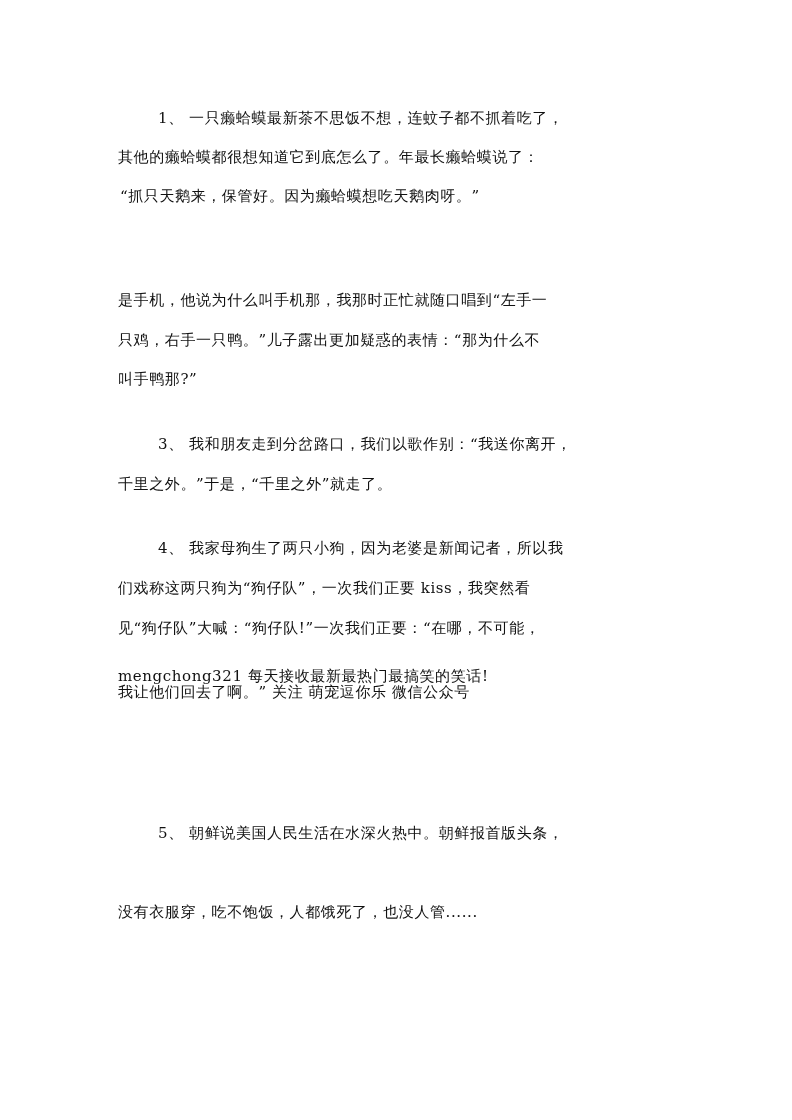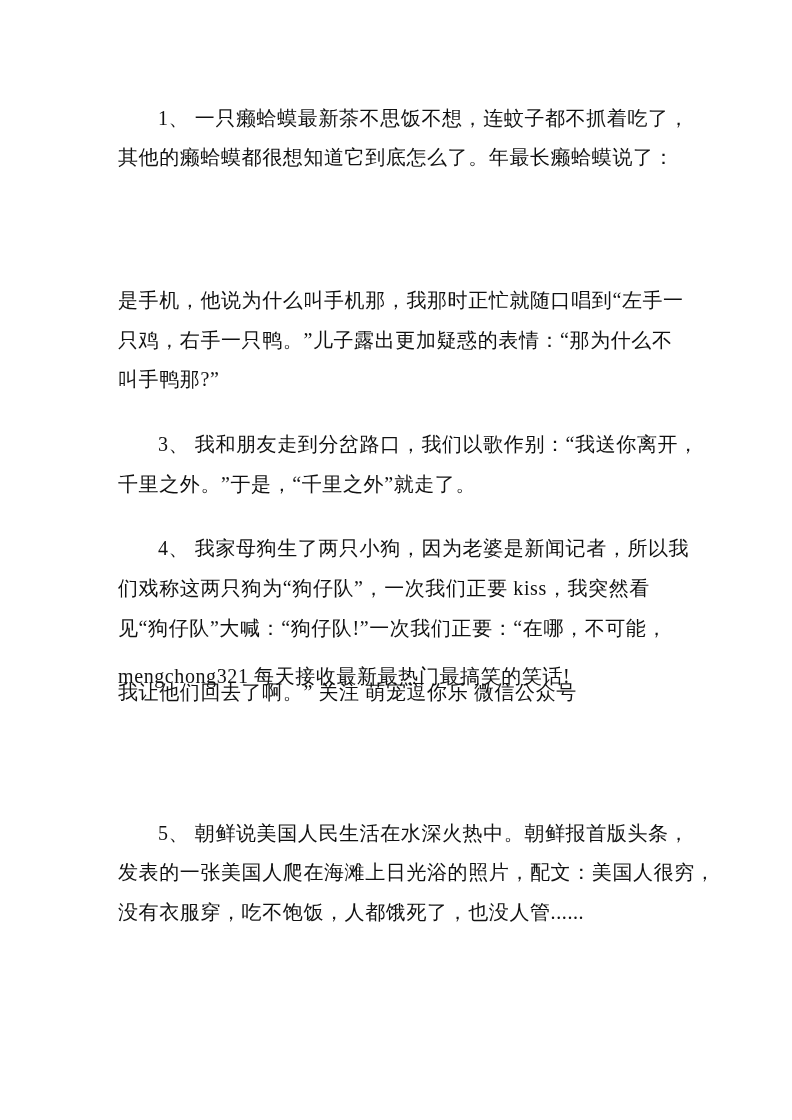--- a/index.html
+++ b/index.html
@@ -1,39 +1,39 @@
 <!DOCTYPE html>
 <html><head>
 <meta charset="utf-8">
 <style>
   html, body { margin: 0; padding: 0; background: #ffffff; }
   body { width: 792px; height: 1120px; position: relative; overflow: hidden;
          font-family: "DejaVu Serif", "Liberation Serif", serif; color: #111111; }
   .page { position: absolute; left: 0; top: 0; width: 792px; height: 1120px; background: #ffffff; }
-  .line { position: absolute; left: 118px; white-space: nowrap; font-size: 20px; line-height: 24px; height: 24px; letter-spacing: 0.6px; font-family: Liberation Serif, serif; }
+  .line { position: absolute; left: 118px; white-space: nowrap; font-size: 15px; line-height: 24px; height: 24px; letter-spacing: 0.6px; }
   .line.indent { left: 158px; }
 </style>
 </head>
 <body>
 
 <div class="page">
 
   <div class="line indent" style="top:106px">1、  一只癞蛤蟆最新茶不思饭不想，连蚊子都不抓着吃了，</div>
   <div class="line" style="top:145px">其他的癞蛤蟆都很想知道它到底怎么了。年最长癞蛤蟆说了：</div>
+  <div class="line" style="top:184px; left:120px">“抓只天鹅来，保管好。因为癞蛤蟆想吃天鹅肉呀。”</div>
 
   <div class="line" style="top:288px">是手机，他说为什么叫手机那，我那时正忙就随口唱到“左手一</div>
   <div class="line" style="top:328px">只鸡，右手一只鸭。”儿子露出更加疑惑的表情：“那为什么不</div>
   <div class="line" style="top:367px">叫手鸭那?”</div>
 
   <div class="line indent" style="top:432px">3、  我和朋友走到分岔路口，我们以歌作别：“我送你离开，</div>
   <div class="line" style="top:472px">千里之外。”于是，“千里之外”就走了。</div>
 
   <div class="line indent" style="top:536px">4、  我家母狗生了两只小狗，因为老婆是新闻记者，所以我</div>
   <div class="line" style="top:576px">们戏称这两只狗为“狗仔队”，一次我们正要 kiss，我突然看</div>
   <div class="line" style="top:616px">见“狗仔队”大喊：“狗仔队!”一次我们正要：“在哪，不可能，</div>
   <div class="line" style="top:680px">我让他们回去了啊。”     关注 萌宠逗你乐 微信公众号</div>
   <div class="line" style="top:664px">mengchong321 每天接收最新最热门最搞笑的笑话!</div>
 
   <div class="line indent" style="top:821px">5、  朝鲜说美国人民生活在水深火热中。朝鲜报首版头条，</div>
-  <div class="line" style="top:860px">发表的一张美国人爬在海滩上日光浴的照片，配文：美国人很穷，</div>
   <div class="line" style="top:900px">没有衣服穿，吃不饱饭，人都饿死了，也没人管......</div>
 
 </div>
 
 </body></html>

